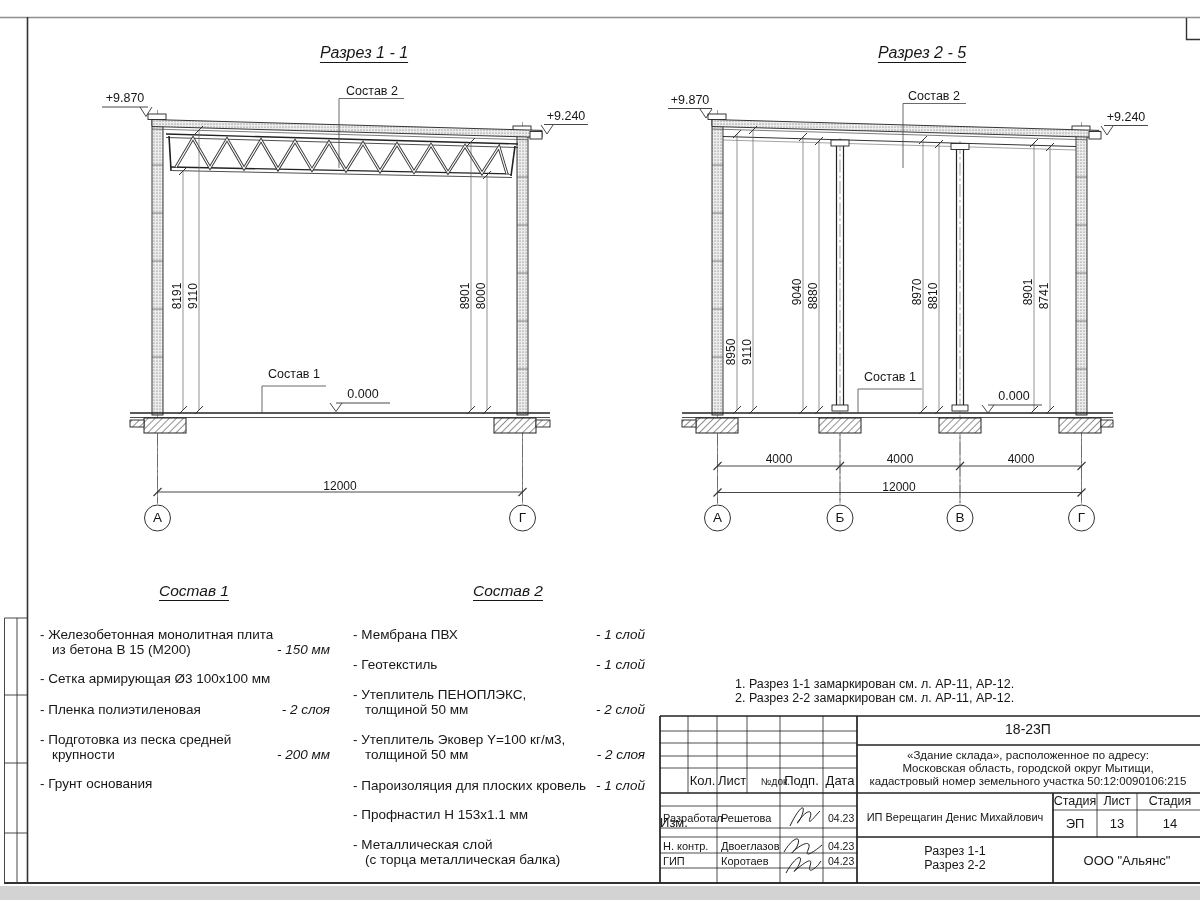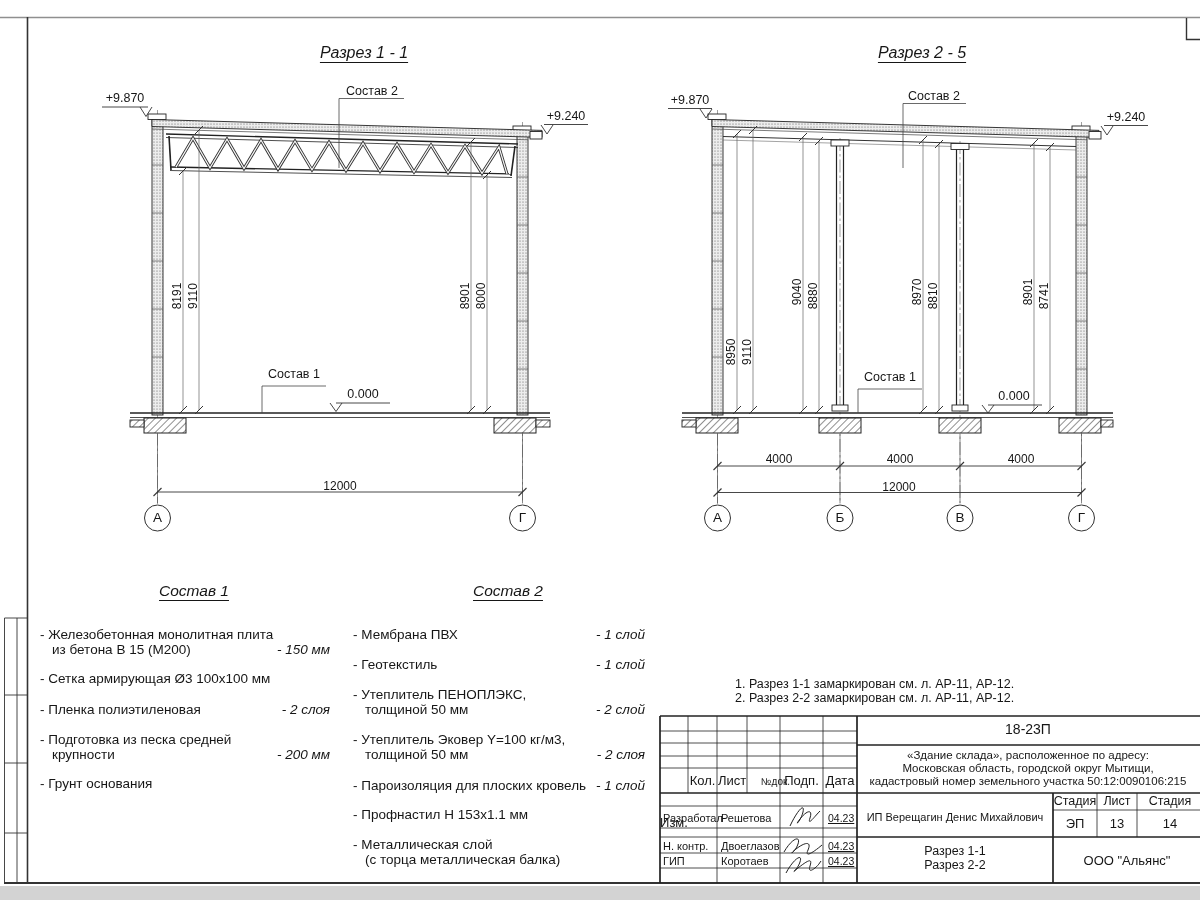--- a/index.html
+++ b/index.html
@@ -12,21 +12,21 @@
   .rot{transform:translate(-50%,-50%) rotate(-90deg);}
   .dim{font-size:12px;}
   .sect-title{font-size:16px;font-style:italic;text-decoration:underline;text-underline-offset:4px;}
   .sost-title{font-size:15.5px;font-style:italic;text-decoration:underline;text-underline-offset:4px;}
   .item{font-size:13.5px;}
   .val{width:80px;text-align:right;font-size:13.5px;font-style:italic;}
   .note{font-size:12.5px;}
   .st-h{font-size:13px;}
   .st-s{font-size:11px;}
   .st-xs{font-size:10px;padding-left:24px;}
-  .st-date{font-size:10.5px;text-decoration:underline;}
+  .st-date{font-size:10.5px;}
   .st-doc{font-size:14px;}
   .st-proj{font-size:11.5px;}
   .st-lbl{font-size:12.5px;}
   .st-val{font-size:13px;}
   .axis{font-size:13.5px;}
 </style>
 </head>
 <body>
 
 <div id="sheet">

